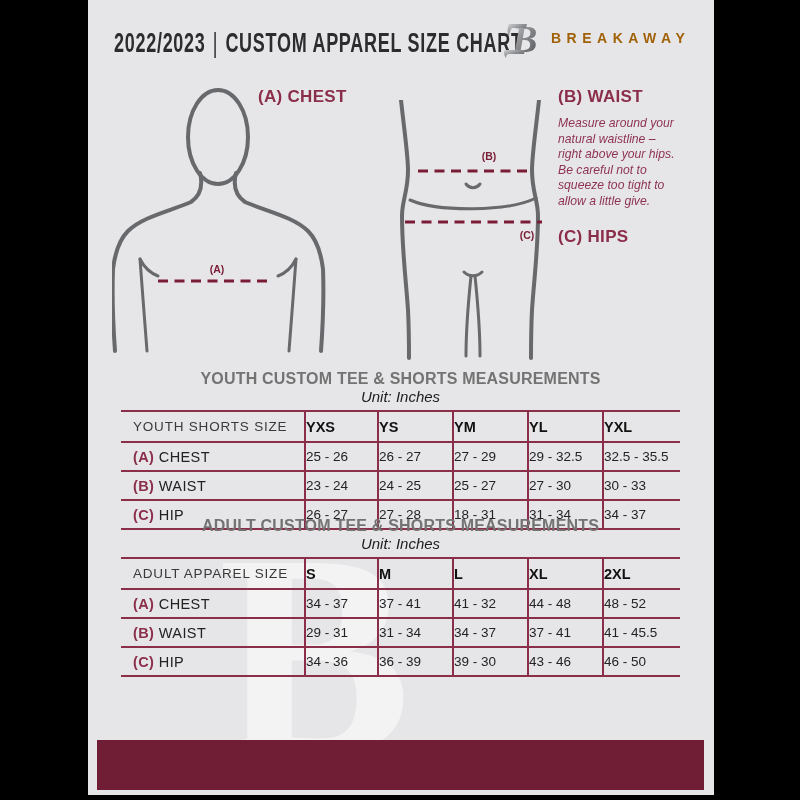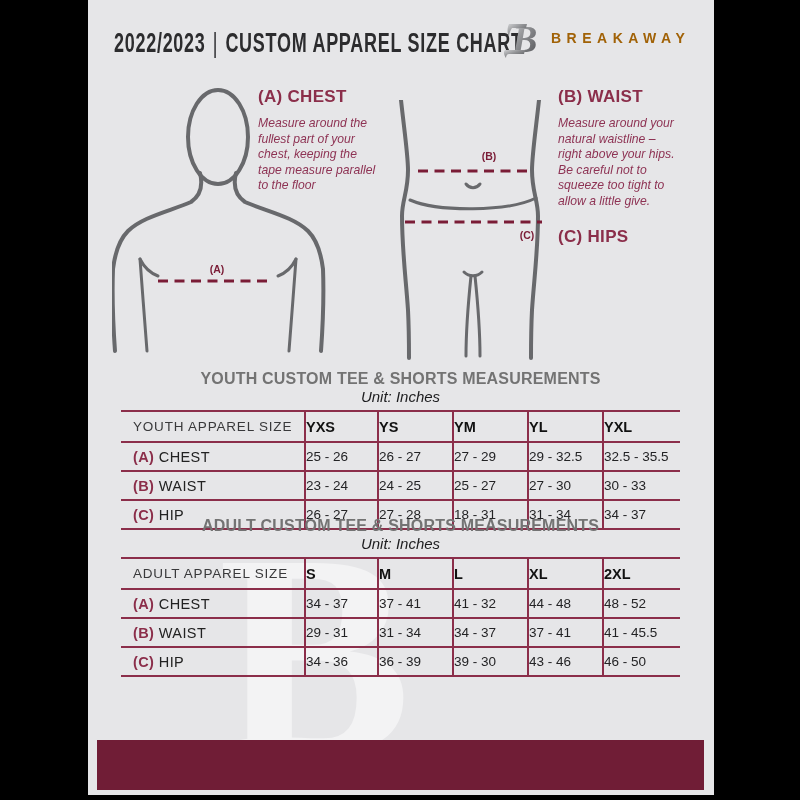--- a/index.html
+++ b/index.html
@@ -112,25 +112,20 @@
       <path class="outline-thin" d="M 81,176 C 78,205 76,225 76,256"></path>
       <path class="outline-thin" d="M 85,176 C 88,205 90,225 90,256"></path>
       <path class="dash" d="M 28,71 L 141,71"></path>
       <path class="dash" d="M 15,122 L 152,122"></path>
     </svg>
     <span class="dlabel" style="left:388px; top:150px;">(B)</span>
     <span class="dlabel" style="left:426px; top:229px;">(C)</span>
 
     <section class="instr instr-a">
       <h3><span class="key">(A)</span> <span class="key">CHEST</span></h3>
-      <p>Measure around the
-fullest part of your
-chest, keeping the
-tape measure parallel
-to the floor</p>
     </section>
     <section class="instr instr-b">
       <h3><span class="key">(B)</span> <span class="key">WAIST</span></h3>
       <p>Measure around your
 natural waistline –
 right above your hips.
 Be careful not to
 squeeze too tight to
 allow a little give.</p>
     </section>
@@ -145,21 +140,21 @@
         <colgroup>
             <col class="c0">
             <col class="c1">
             <col class="c2">
             <col class="c3">
             <col class="c4">
             <col class="c5">
           </colgroup>
         <thead>
           <tr>
-            <th class="lbl">YOUTH APPAREL SIZE</th>
+            <th class="lbl">YOUTH SHORTS SIZE</th>
             <th>YXS</th>
             <th>YS</th>
             <th>YM</th>
             <th>YL</th>
             <th>YXL</th>
           </tr>
         </thead>
         <tbody>
           <tr>
             <td class="lbl"><span class="key">(A)</span> <span>CHEST</span></td>

